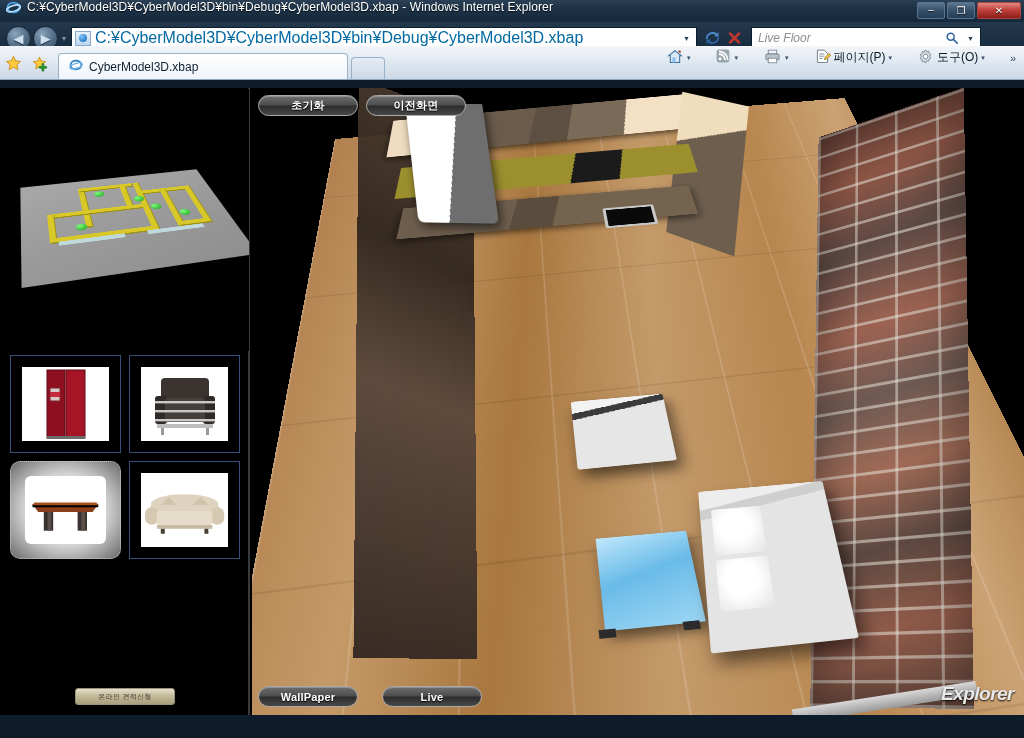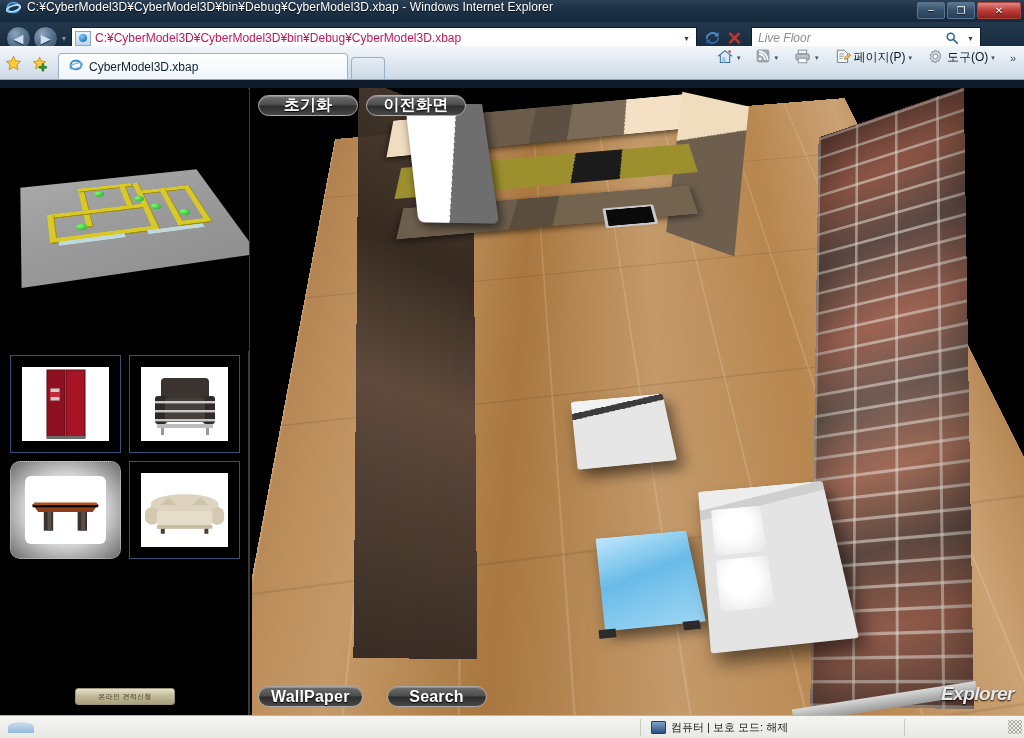--- a/index.html
+++ b/index.html
@@ -48,21 +48,21 @@
   .urlbox {
     flex: 1 1 auto; height: 23px; background: #fff; border: 1px solid #0e1d2b;
     display: flex; align-items: center; padding: 0 2px 0 3px; margin-right: 4px;
     max-width: 626px;
   }
   .url-favicon { width: 16px; height: 15px; flex: none; margin-right: 4px;
     background: linear-gradient(180deg,#e8f2fb,#bcd6ee); border:1px solid #8aa9c6;
     display:flex;align-items:center;justify-content:center; }
   .url-favicon .dot { width:8px;height:8px;border-radius:50%;
     background: radial-gradient(circle at 35% 30%, #7fc4ff, #0a63b5); }
-  .url-text { flex: 1; font-size: 12px; color: #be185d; white-space: nowrap; overflow: hidden; }
+  .url-text { flex: 1; font-size: 16px; color: #0369a1; white-space: nowrap; overflow: hidden; }
   .url-drop { width: 15px; text-align: center; color: #2a3b4c; font-size: 8px; cursor: pointer; }
   .ab-icon { width: 22px; height: 22px; display: flex; align-items: center; justify-content: center;
              flex: none; }
   .searchbox {
     width: 230px; height: 23px; background: #fff; border: 1px solid #0e1d2b;
     display: flex; align-items: center; padding: 0 2px 0 6px; margin-left: 6px; flex: none;
   }
   .searchbox .ph { flex: 1; font-size: 12px; color: #8d8d8d; font-style: italic; }
 
   
@@ -79,21 +79,21 @@
     background: linear-gradient(180deg, #ffffff 0%, #eff5fb 100%);
     border: 1px solid #9ab2c8; border-bottom: none;
     border-radius: 4px 4px 0 0; display: flex; align-items: center; gap: 6px;
     font-size: 12px; color: #10212f;
   }
   .tab-newtab {
     margin-left: 3px; height: 22px; width: 34px;
     background: linear-gradient(180deg, #e4ecf4 0%, #ccd9e6 100%);
     border: 1px solid #9ab2c8; border-bottom: none; border-radius: 4px 4px 0 0;
   }
-  .cmdbar { margin-left: auto; display: flex; align-items: center; gap: 7px;
+  .cmdbar { margin-left: auto; display: flex; align-items: center; gap: 17px;
             height: 43px; padding-right: 4px; }
   .cmd { display: flex; align-items: center; gap: 3px; padding: 2px 4px;
          font-size: 12px; color: #0b1b28; height: 24px; }
   .cmd .caret { font-size: 7px; color: #35506a; }
 
   
   .content { position: absolute; left: 0; top: 88px; width: 1024px; height: 627px;
              background: #000; }
 
   
@@ -132,21 +132,21 @@
 
   
   .viewport { position: absolute; left: 252px; top: 0; width: 772px; height: 627px;
               background: #000; overflow: hidden; }
   .vp-toolbar-top { position: absolute; left: 6px; top: 7px; display: flex; gap: 8px; z-index: 6; }
   .vp-toolbar-bottom { position: absolute; left: 6px; bottom: 8px; display: flex; gap: 24px; z-index: 6; }
   .vpbtn {
     min-width: 100px; height: 21px; padding: 0 12px; border-radius: 11px;
     border: 1px solid #a9a9a9;
     background: linear-gradient(180deg, #6e6e6e 0%, #4c4c4c 48%, #2c2c2c 52%, #484848 100%);
-    color: #ffffff; font-size: 16px; font-weight: bold; letter-spacing: .2px;
+    color: #ffffff; font-size: 11px; font-weight: bold; letter-spacing: .2px;
     display: flex; align-items: center; justify-content: center;
     text-shadow: 0 1px 1px #000; box-shadow: inset 0 1px 0 rgba(255,255,255,.25);
   }
 
   
   .room { position: absolute; left: 0; top: 0; width: 772px; height: 627px; }
   .floor {
     position: absolute; left: 128px; top: 0px; width: 480px; height: 600px;
     background:
       repeating-linear-gradient(90deg,
@@ -523,38 +523,22 @@
         <div class="vpbtn">
           <span>이전화면</span>
         </div>
       </div>
 
       <div class="vp-toolbar-bottom">
         <div class="vpbtn">
           <span>WallPaper</span>
         </div>
         <div class="vpbtn">
-          <span>Search</span>
+          <span>Live</span>
         </div>
       </div>
 
       <div class="ms-logo">Explorer</div>
     </div>
   </div>
 
-  <div class="statusbar">
-    <div class="sb-left">
-      <span class="done-blob"></span>
-      <span></span>
-    </div>
-    <div class="sb-zone">
-      <span class="sb-zone-icon"></span>
-      <span>컴퓨터 | 보호 모드: 해제</span>
-    </div>
-    <div class="sb-right">
-      <div class="sb-zoom">
-        <span></span>
-      </div>
-      <span class="grip"></span>
-    </div>
-  </div>
 
 </div>
 
 </body></html>

